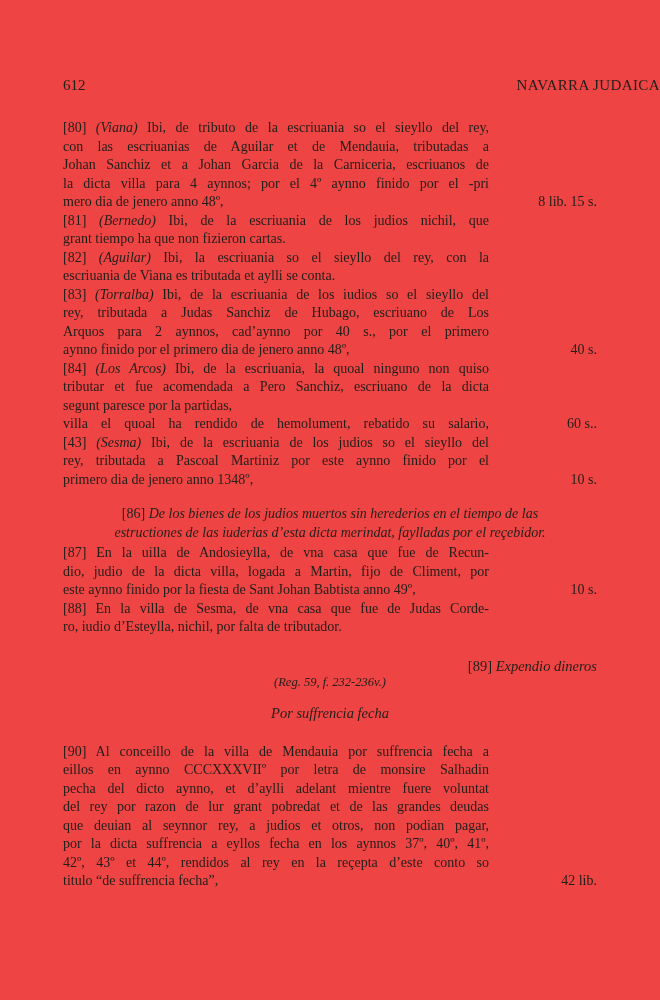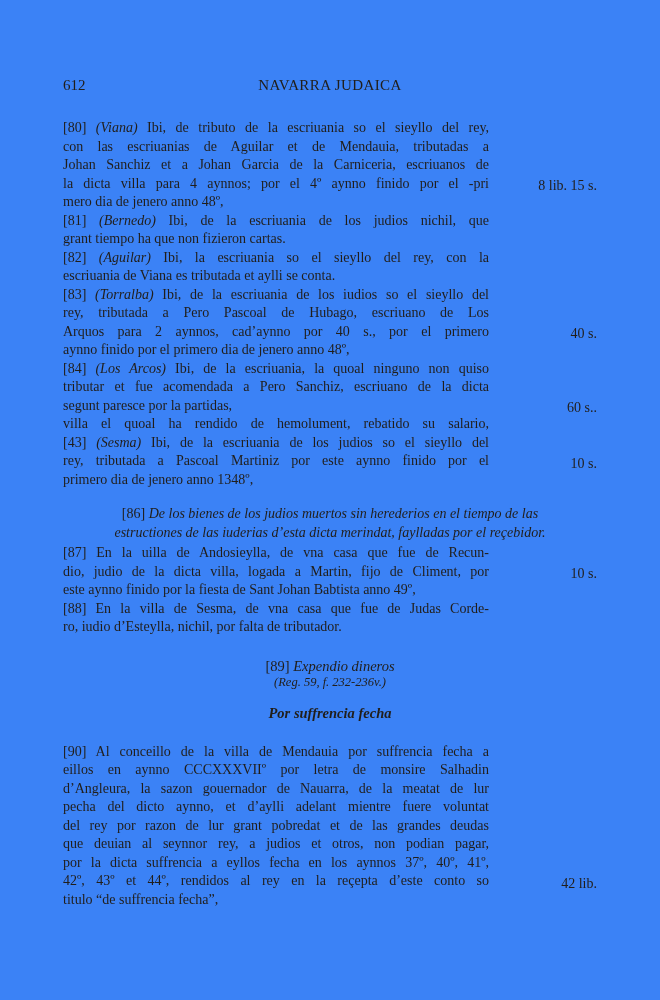--- a/index.html
+++ b/index.html
@@ -2,57 +2,57 @@
 <html><head>
 <meta charset="utf-8">
 <style>
   html, body { margin: 0; padding: 0; }
   body { background: #e8e8e8; }
   .page {
     position: relative;
     width: 660px;
     height: 1000px;
     margin: 0 auto;
-    background: #3b82f6;
+    background: #ef4444;
     color: #211e1a;
     font-family: "Liberation Serif", "DejaVu Serif", serif;
     font-size: 14px;
     line-height: 18.5px;
     overflow: hidden;
   }
   .header { position: absolute; top: 78px; left: 0; width: 100%; }
   .page-number {
     position: absolute; left: 63px; top: 0;
     font-size: 15px; line-height: 15px;
   }
   .running-title {
-    display: block; width: 100%; text-align: center;
+    display: block; width: 100%; text-align: right;
     font-size: 15px; line-height: 15px; letter-spacing: 0.4px;
   }
   .content {
     position: absolute;
     top: 119px; left: 63px;
     width: 534px; 
   }
   .b-para { position: relative; width: 426px; }
   .b-para .line { text-align: justify; text-align-last: justify; }
   .b-para .line.last { text-align: justify; text-align-last: left; }
   .amount {
-    position: absolute; right: -108px; bottom: 16px;
+    position: absolute; right: -108px; bottom: 0;
     line-height: 18.5px; white-space: nowrap; margin-left: 23px;
   }
   .b-section {
     width: 100%; text-align: center;
     margin-top: 16px; margin-bottom: 2px;
   }
-  .b-heading { width: 100%; text-align: center; margin-top: 20px; font-size: 14.5px; }
+  .b-heading { width: 100%; text-align: right; margin-top: 20px; font-size: 14.5px; }
   .b-note { width: 100%; text-align: center; font-size: 12.5px; line-height: 15px; }
   .b-subheading {
     width: 100%; text-align: center;
-    margin-top: 14px; margin-bottom: 20px; font-size: 14.5px; font-weight: bold;
+    margin-top: 14px; margin-bottom: 20px; font-size: 14.5px;
   }
   em { font-style: italic; }
 </style>
 </head>
 <body>
 
 <div class="page">
   <div class="header">
     <span class="page-number">612</span>
     <span class="running-title">NAVARRA JUDAICA</span>
@@ -69,21 +69,21 @@
       <div class="b-para">
         <div class="line"><span>[81] </span><em>(Bernedo)</em><span> Ibi, de la escriuania de los judios nichil, que</span></div>
         <div class="line last"><span>grant tiempo ha que non fizieron cartas.</span></div>
       </div>
       <div class="b-para">
         <div class="line"><span>[82] </span><em>(Aguilar)</em><span> Ibi, la escriuania so el sieyllo del rey, con la</span></div>
         <div class="line last"><span>escriuania de Viana es tributada et aylli se conta.</span></div>
       </div>
       <div class="b-para">
         <div class="line"><span>[83] </span><em>(Torralba)</em><span> Ibi, de la escriuania de los iudios so el sieyllo del</span></div>
-        <div class="line"><span>rey, tributada a Pero Pascoal de Hubago, escriuano de Los</span></div>
+        <div class="line"><span>rey, tributada a Judas Sanchiz de Hubago, escriuano de Los</span></div>
         <div class="line"><span>Arquos para 2 aynnos, cad’aynno por 40 s., por el primero</span></div>
         <div class="line last"><span>aynno finido por el primero dia de jenero anno 48º,</span></div>
         <span class="amount">40 s.</span>
       </div>
       <div class="b-para">
         <div class="line"><span>[84] </span><em>(Los Arcos)</em><span> Ibi, de la escriuania, la quoal ninguno non quiso</span></div>
         <div class="line"><span>tributar et fue acomendada a Pero Sanchiz, escriuano de la dicta</span></div>
         <div class="line last"><span>segunt paresce por la partidas,</span></div>
         <div class="line"><span>villa el quoal ha rendido de hemolument, rebatido su salario,</span></div>
         <span class="amount">60 s..</span>
@@ -113,21 +113,20 @@
       </div>
       <div class="b-note">
         <div class="line last"><em>(Reg. 59, f. 232-236v.)</em></div>
       </div>
       <div class="b-subheading">
         <div class="line last"><em>Por suffrencia fecha</em></div>
       </div>
       <div class="b-para">
         <div class="line"><span>[90] Al conceillo de la villa de Mendauia por suffrencia fecha a</span></div>
         <div class="line"><span>eillos en aynno CCCXXXVIIº por letra de monsire Salhadin</span></div>
-        <div class="line"><span>d’Angleura, la sazon gouernador de Nauarra, de la meatat de lur</span></div>
         <div class="line"><span>pecha del dicto aynno, et d’aylli adelant mientre fuere voluntat</span></div>
         <div class="line"><span>del rey por razon de lur grant pobredat et de las grandes deudas</span></div>
         <div class="line"><span>que deuian al seynnor rey, a judios et otros, non podian pagar,</span></div>
         <div class="line"><span>por la dicta suffrencia a eyllos fecha en los aynnos 37º, 40º, 41º,</span></div>
         <div class="line"><span>42º, 43º et 44º, rendidos al rey en la reçepta d’este conto so</span></div>
         <div class="line last"><span>titulo “de suffrencia fecha”,</span></div>
         <span class="amount">42 lib.</span>
       </div>
     </div>
 </div>

